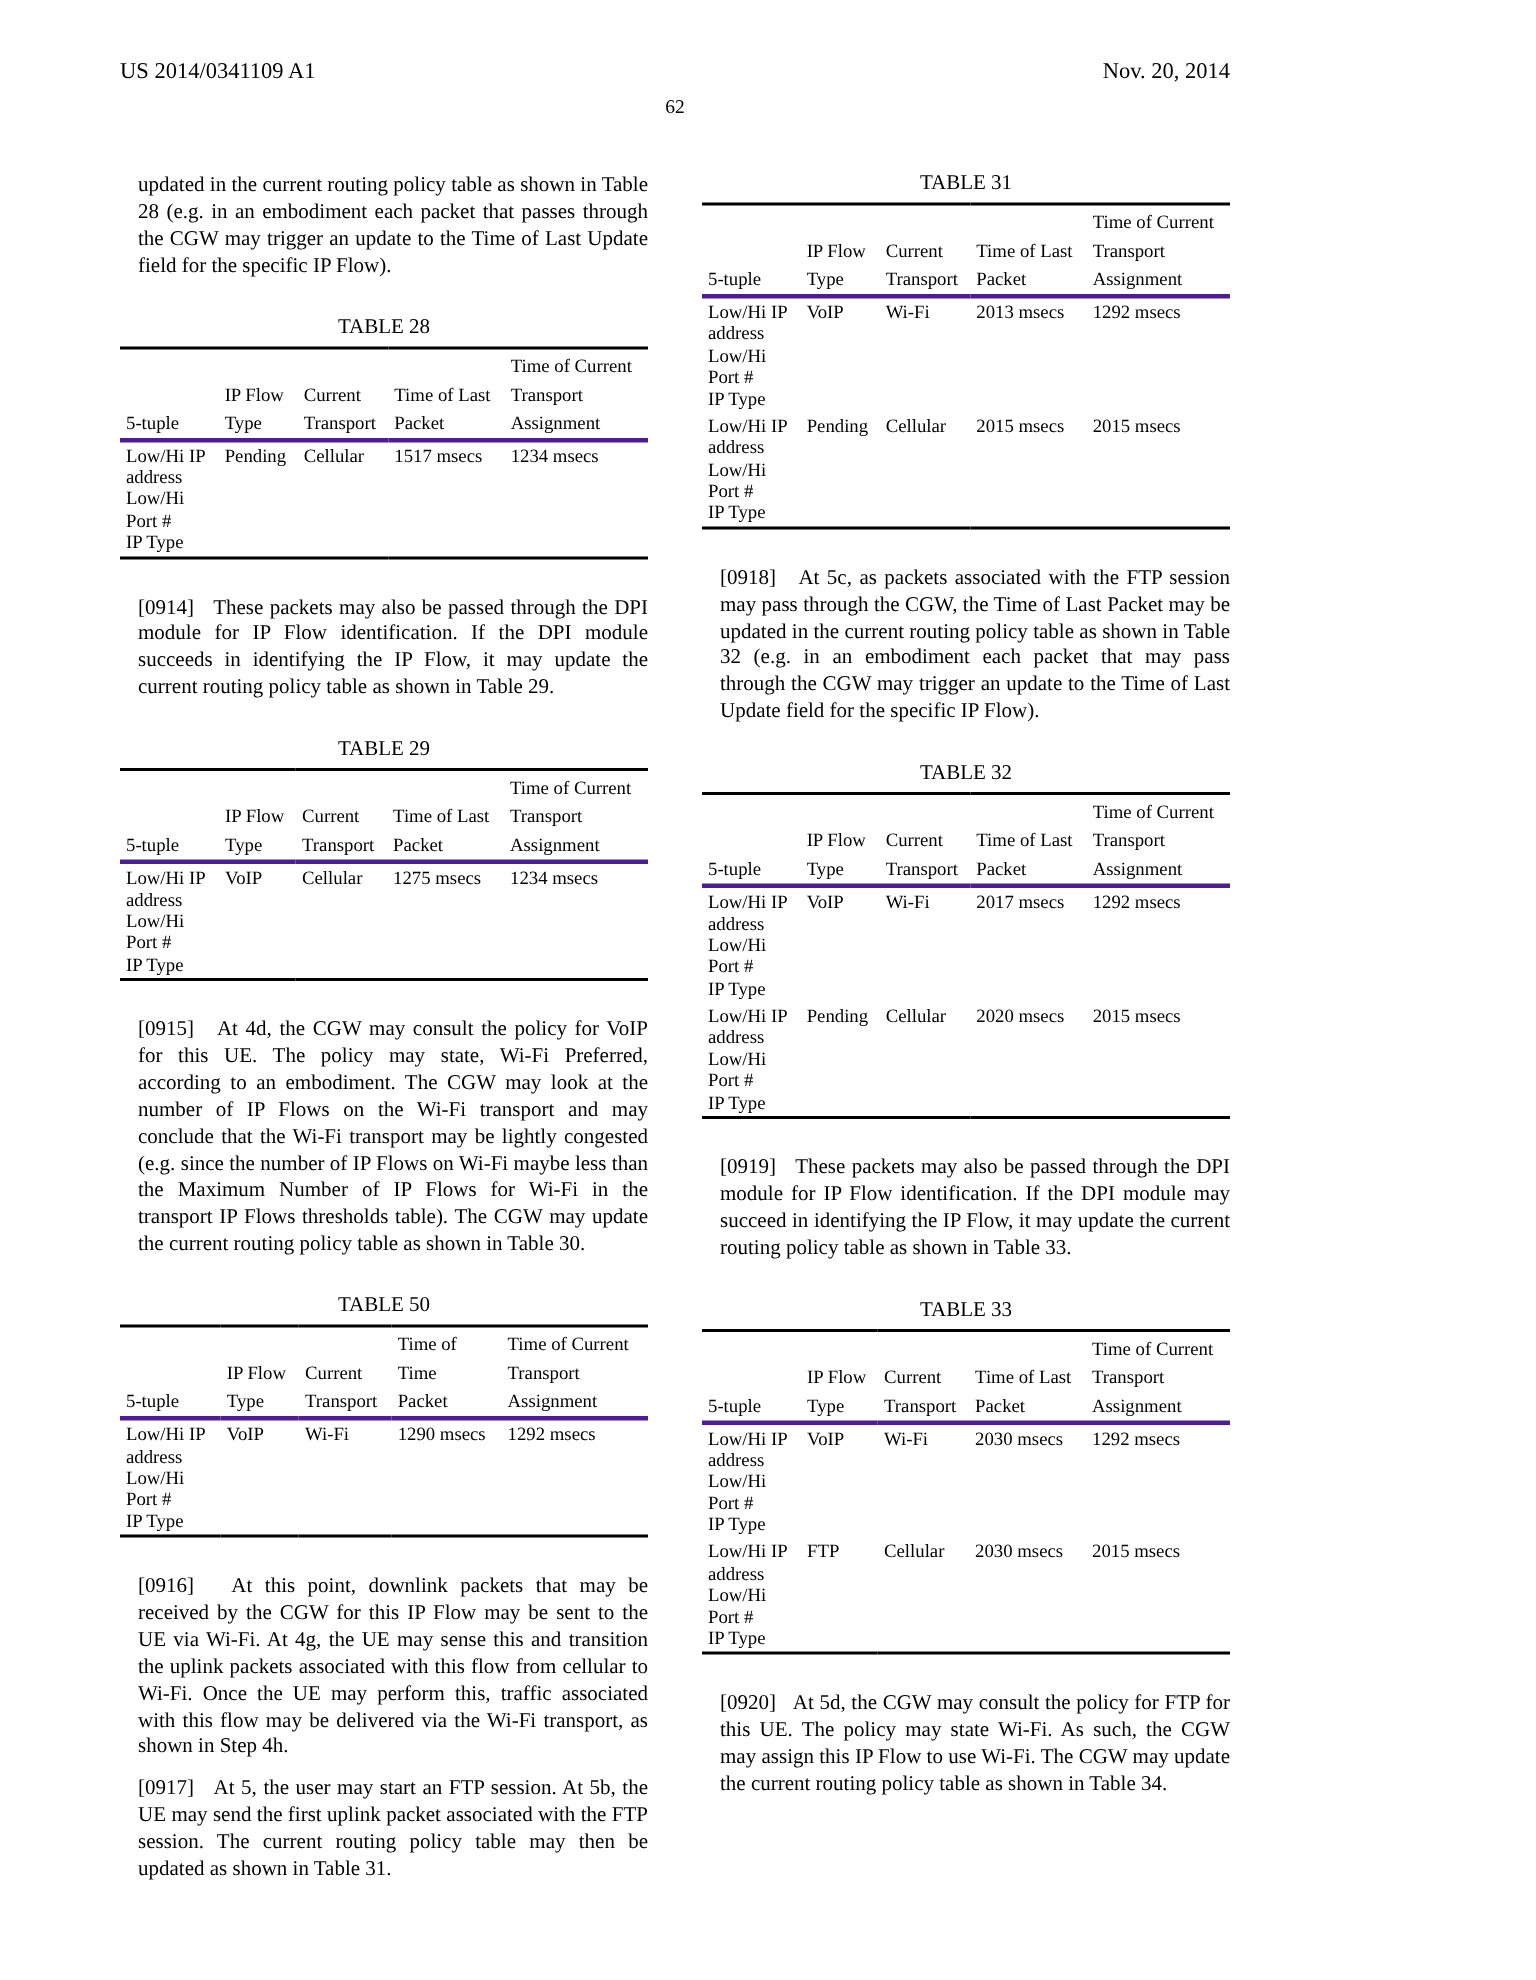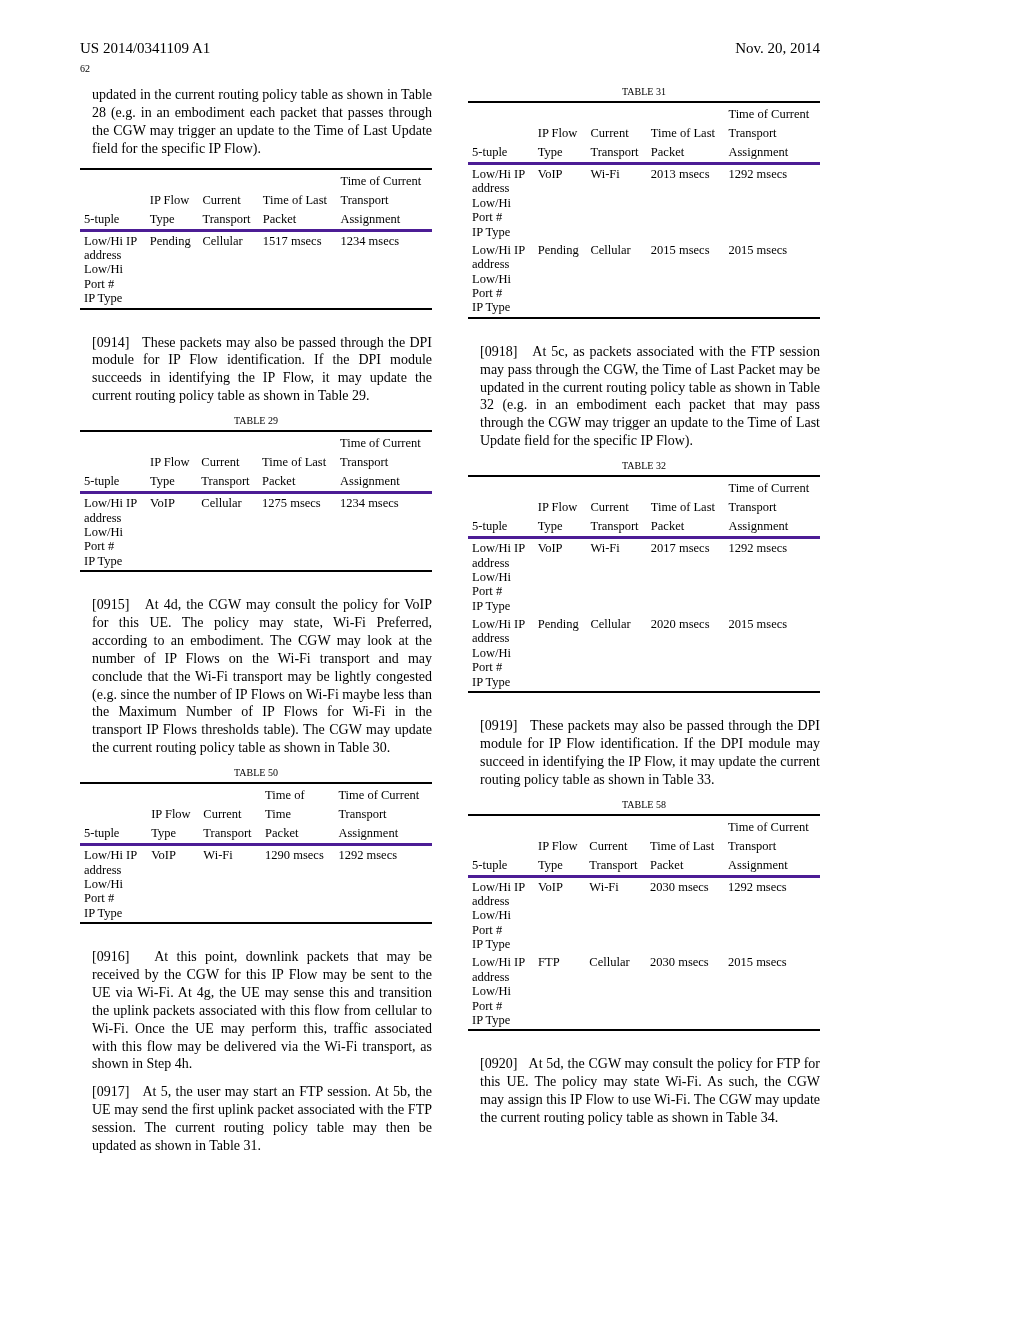--- a/index.html
+++ b/index.html
@@ -17,33 +17,33 @@
     padding: 40px 80px 40px 80px;
     box-sizing: border-box;
   }
   .hdr {
     display: flex;
     justify-content: space-between;
     font-size: 15px;
     margin-bottom: 6px;
   }
   .page-num {
-    text-align: left;
-    font-size: 10px;
-    margin-bottom: 12px;
+    text-align: center;
+    font-size: 13px;
+    margin-bottom: 36px;
   }
   .cols {
     column-count: 2;
     column-gap: 36px;
     column-fill: auto;
     height: 1150px;
   }
   p { margin: 0 0 10px 12px; text-align: justify; line-height: 1.28; }
   .para-ref { font-weight: normal; }
-  .tbl-caption { text-align: center; margin: 10px 0 4px 0; font-size: 10px; }
+  .tbl-caption { text-align: center; margin: 24px 0 4px 0; font-size: 14px; }
   table.data {
     border-collapse: collapse;
     width: 100%;
     font-size: 12.5px;
     margin-bottom: 24px;
   }
   table.data th, table.data td {
     padding: 2px 4px;
     text-align: left;
     vertical-align: top;
@@ -65,20 +65,21 @@
     <span>US 2014/0341109 A1</span>
     <span>Nov. 20, 2014</span>
   </div>
   <div class="page-num">62</div>
 
   <div class="cols">
 
     <p>updated in the current routing policy table as shown in Table 28 (e.g. in an embodiment each packet that passes through the CGW may trigger an update to the Time of Last Update field for the specific IP Flow).</p>
 
     <div class="keep">
+    <div class="tbl-caption">TABLE 28</div>
     <table class="data">
       <thead>
         <tr class="toprule">
           <th></th>
               <th></th>
               <th></th>
               <th></th>
           <th class="nowrap">Time of Current</th>
         </tr>
         <tr>
@@ -322,21 +323,21 @@
           <td class="nowrap">2020 msecs</td>
           <td class="nowrap">2015 msecs</td>
         </tr>
       </tbody>
     </table>
     </div>
 
     <p><b class="para-ref">[0919]</b>&nbsp;&nbsp;&nbsp;<span>These packets may also be passed through the DPI module for IP Flow identification. If the DPI module may succeed in identifying the IP Flow, it may update the current routing policy table as shown in Table 33.</span></p>
 
     <div class="keep">
-    <div class="tbl-caption">TABLE 58</div>
+    <div class="tbl-caption">TABLE 33</div>
     <table class="data">
       <thead>
         <tr class="toprule">
               <th></th>
               <th></th>
               <th></th>
               <th></th>
               <th class="nowrap">Time of Current</th>
             </tr>
         <tr>

